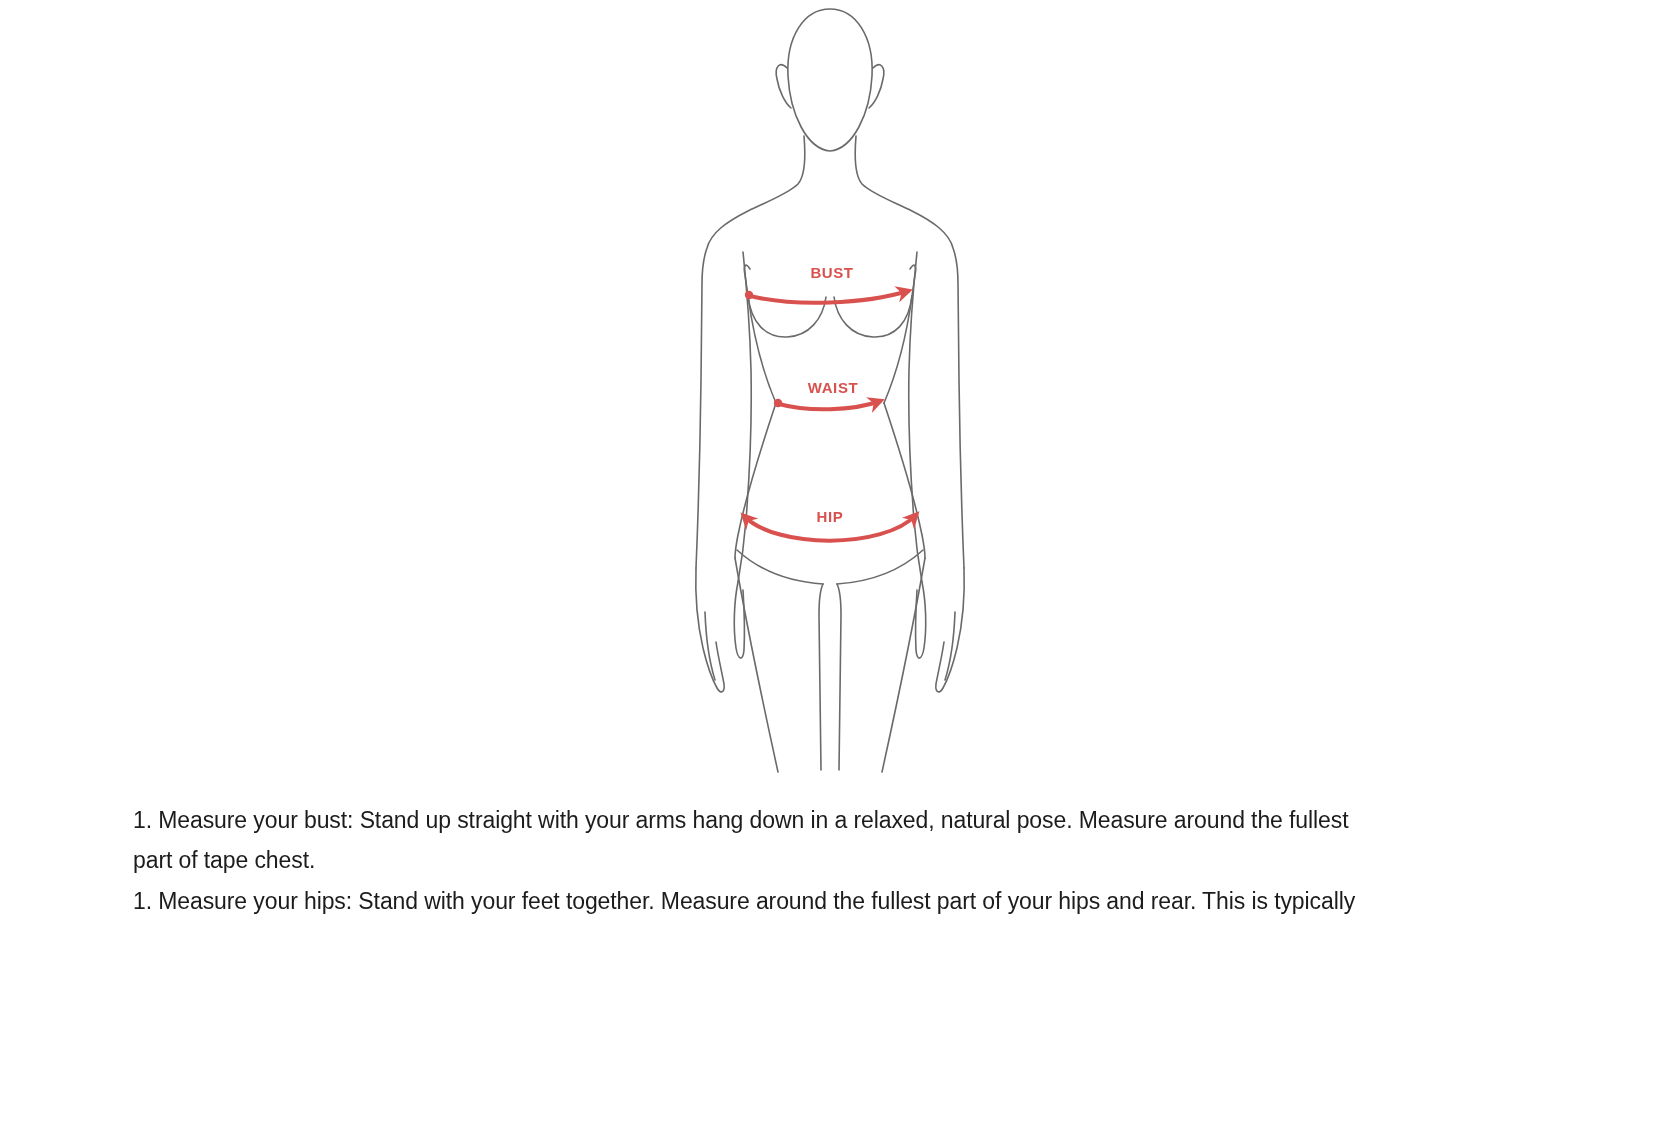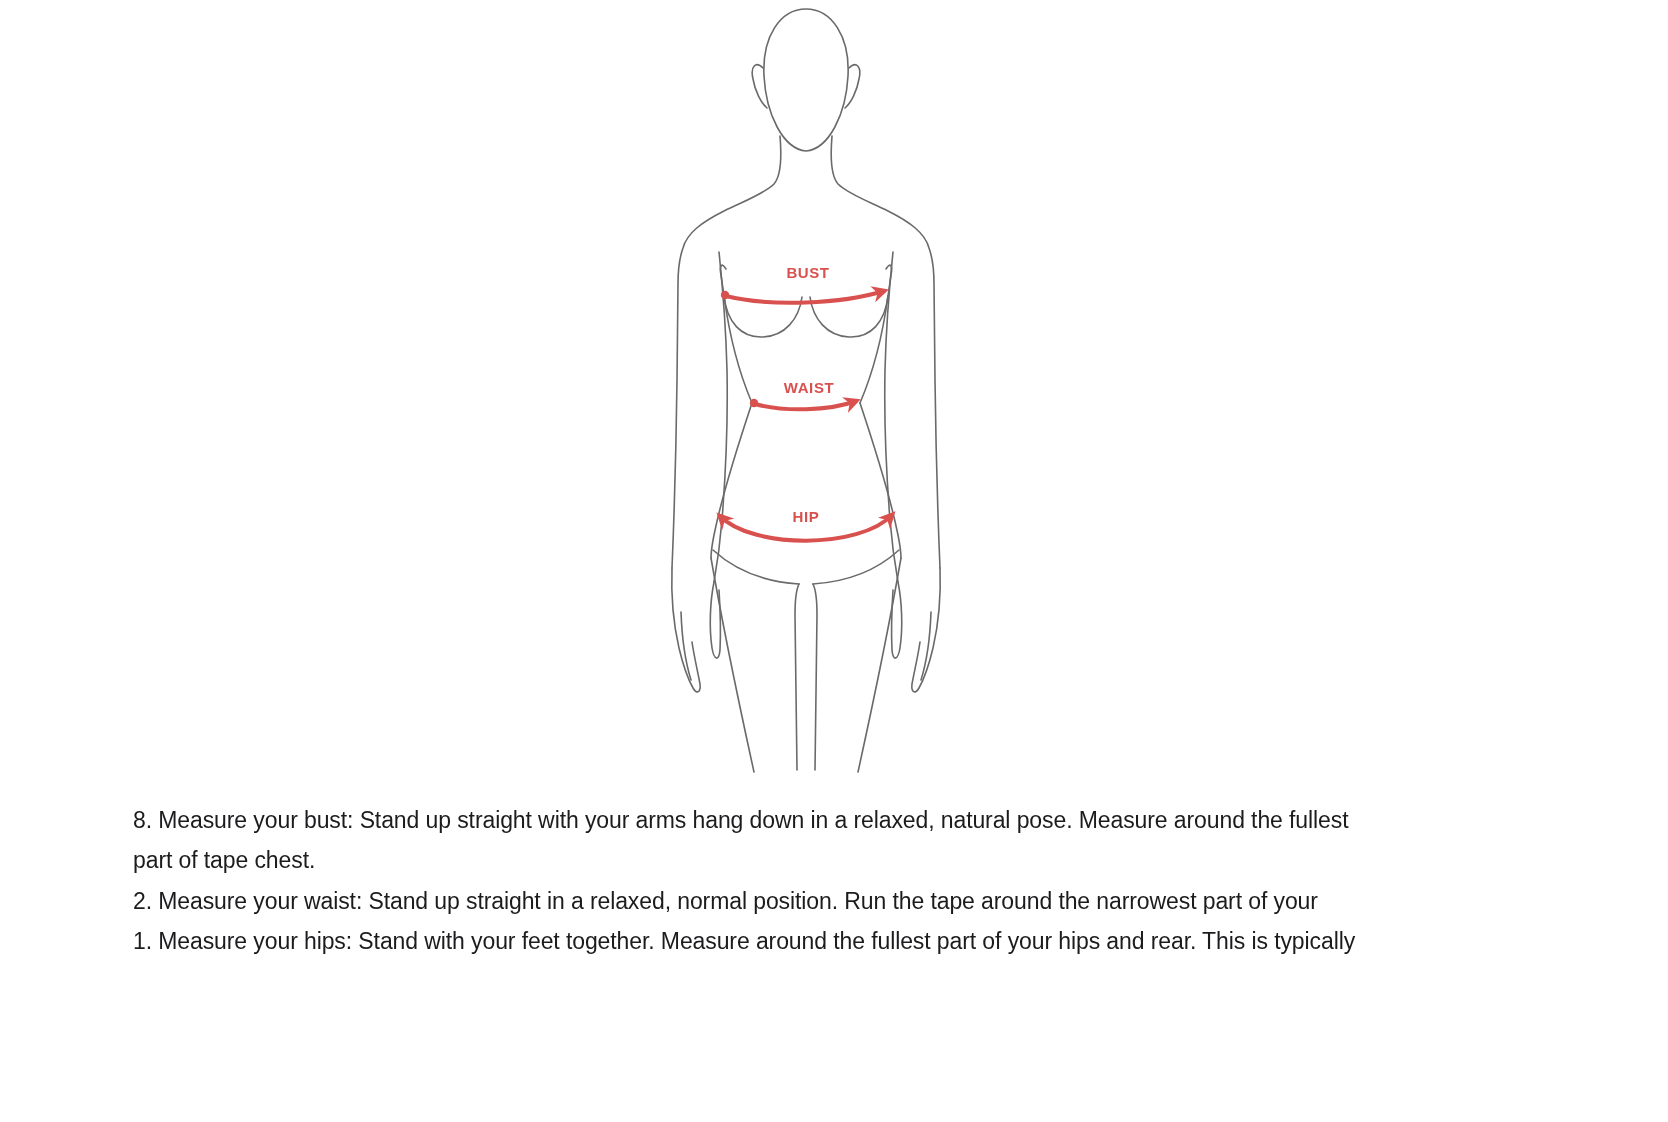--- a/index.html
+++ b/index.html
@@ -9,21 +9,21 @@
   }
   body {
     width: 1668px;
     height: 1122px;
     position: relative;
     overflow: hidden;
     font-family: "Liberation Sans", sans-serif;
   }
   .figure-wrap {
     position: absolute;
-    left: 636px;
+    left: 660px;
     top: 0;
     width: 340px;
     height: 775px;
   }
   .figure-wrap svg { display: block; }
   .outline-group path {
     fill: none;
     stroke-width: 1.6;
     stroke-linecap: round;
     stroke-linejoin: round;
@@ -119,22 +119,21 @@
         <text class="measure-label" x="172" y="278">BUST</text>
         <text class="measure-label" x="173" y="393">WAIST</text>
         <text class="measure-label" x="170" y="522">HIP</text>
       </g>
     </g>
   </svg>
 </div>
 
 <div class="instructions">
   <div>
-    <div class="instr-line">8. Measure your bust: Stand up straight with your arms hang down in a relaxed, natural pose. Measure around the fullest</div>
+    <div class="instr-line">1. Measure your bust: Stand up straight with your arms hang down in a relaxed, natural pose. Measure around the fullest</div>
     <div class="instr-line">part of tape chest.</div>
   </div>
   <div>
-    <div class="instr-line">2. Measure your waist: Stand up straight in a relaxed, normal position. Run the tape around the narrowest part of your</div>
   </div>
   <div>
     <div class="instr-line">1. Measure your hips: Stand with your feet together. Measure around the fullest part of your hips and rear. This is typically</div>
   </div>
 </div>
 
 </body></html>

